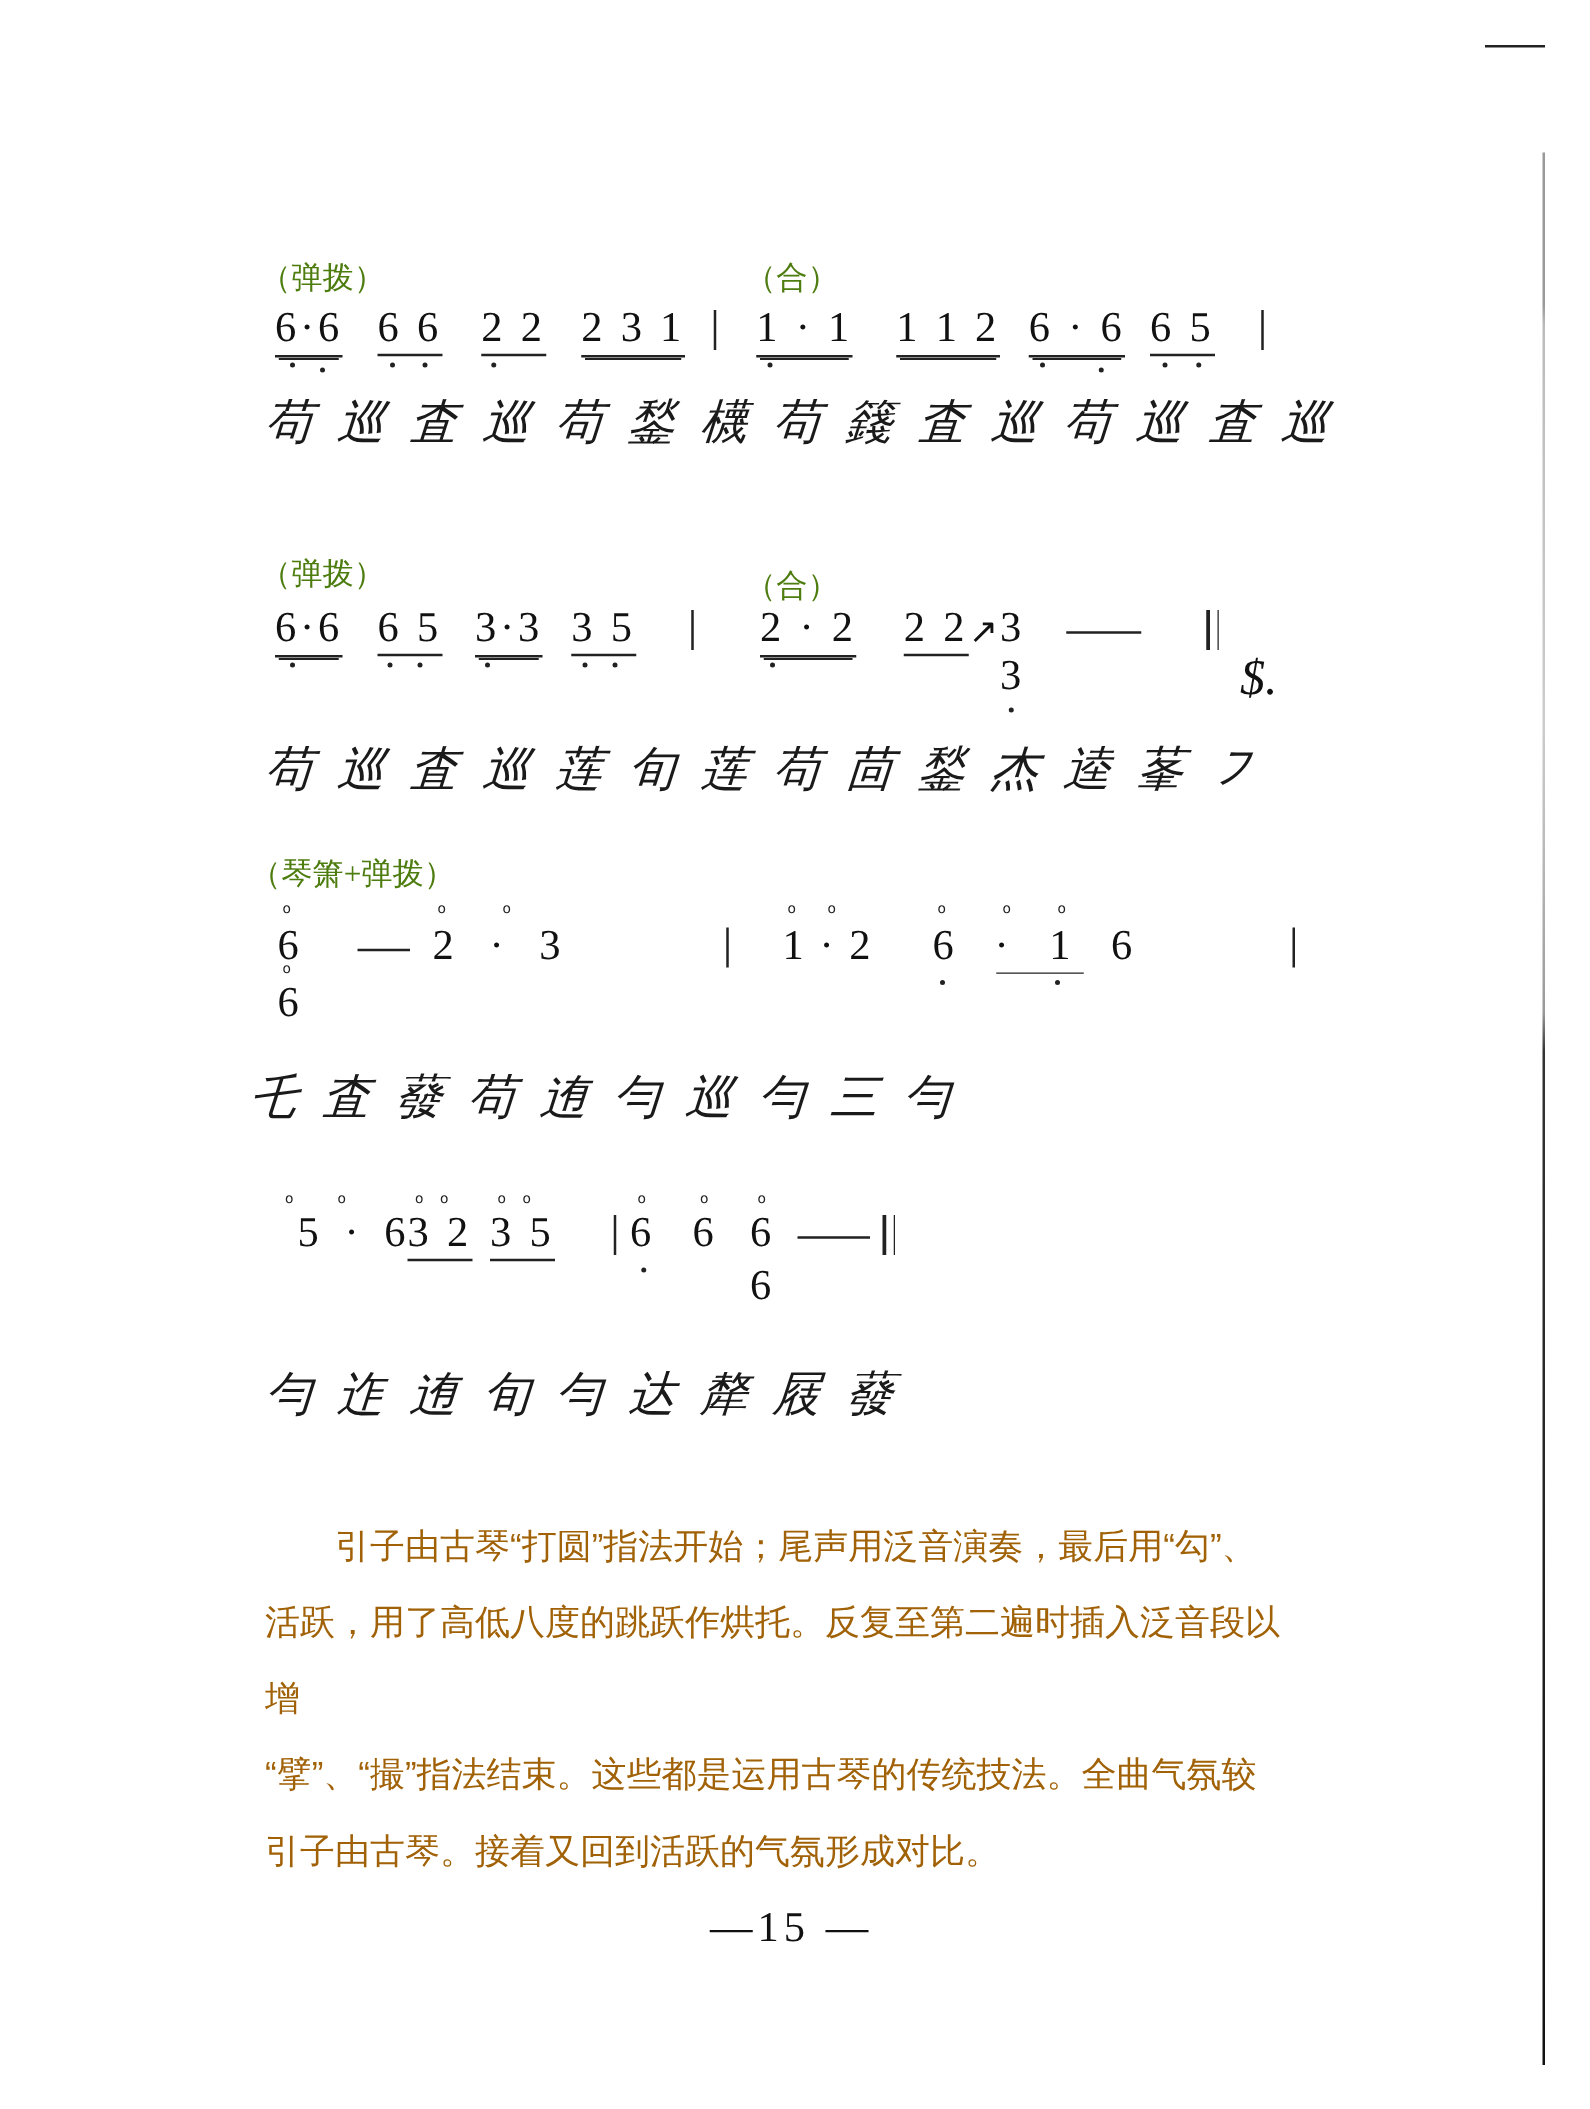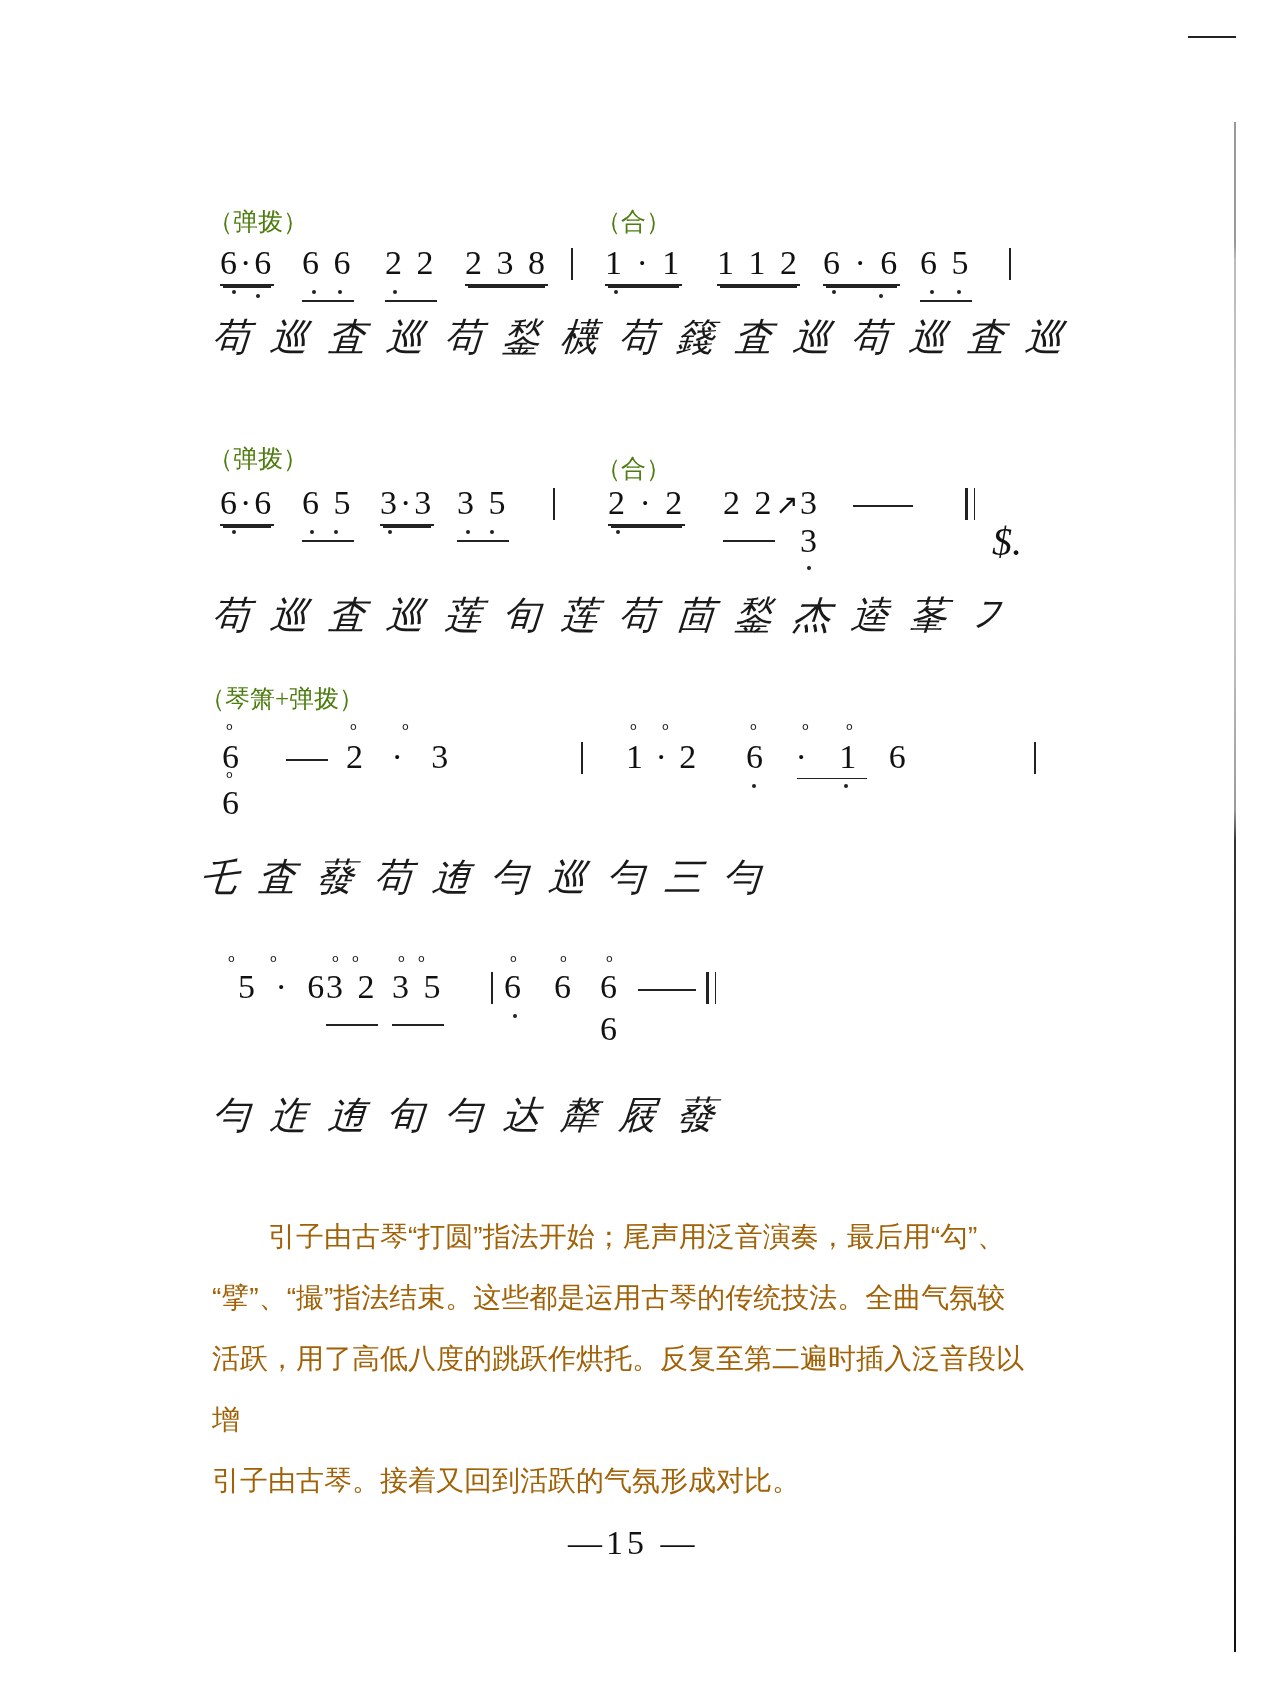--- a/index.html
+++ b/index.html
@@ -6,21 +6,21 @@
   body { width:1272px; height:1687px; position:relative; overflow:hidden;
          font-family:"DejaVu Serif","Liberation Serif",serif; color:#111; }
   .abs { position:absolute; }
   .top-rule { left:1188px; top:36px; width:48px; height:2px; background:#222; }
   .side-rule { left:1234px; top:122px; width:2px; height:1530px;
                background:linear-gradient(to bottom,#999 0%,#999 8%,#bbb 9%,#ccc 30%,#bbb 36%,#999 45%,#333 47%,#111 100%); }
   .label { font-family:"Liberation Serif","DejaVu Serif",serif; font-size:25px; color:#4d7c0f; white-space:nowrap; }
   .row { height:46px; }
   .grp { position:absolute; top:0; font-family:"Liberation Serif","DejaVu Serif",serif; font-size:34px;
          letter-spacing:3px; white-space:nowrap; line-height:38px; }
-  .u1 { border-bottom:2px solid #222; padding-bottom:18px; }
+  .u1 { border-bottom:2px solid #222; padding-bottom:1px; }
   .u2 { border-bottom:2px solid #222; padding-bottom:2px; box-shadow:0 5px 0 -3px #222; }
   .bar { position:absolute; width:2px; height:32px; background:#222; top:4px; }
   .dbar { position:absolute; width:6px; height:32px; top:4px; border-left:3px solid #222; border-right:1px solid #222; }
   .dash { position:absolute; height:2px; background:#222; top:21px; }
   .low-dot { position:absolute; width:4px; height:4px; border-radius:50%; background:#222; }
   .hi-o { position:absolute; font-size:11px; font-family:"DejaVu Sans",sans-serif; color:#222; }
   .jzp { font-family:"DejaVu Serif","Liberation Serif",serif; font-size:38px; letter-spacing:4px; color:#1a1a1a;
          white-space:nowrap; font-style:italic; transform:skewX(-4deg); }
   .para { font-family:Liberation Sans, sans-serif; font-size:28px; line-height:61px; color:#a16207; width:820px; }
   .para p { margin:0; }
@@ -35,21 +35,21 @@
 <div class="abs top-rule"></div>
 <div class="abs side-rule"></div>
 
 <div class="abs label" style="left:208px; top:205px;">（弹拨）</div>
 <div class="abs label" style="left:596px; top:205px;">（合）</div>
 
 <div class="abs row" style="left:220px; top:244px; width:800px;">
   <span class="grp u2" style="left:0px;">6·6</span>
   <span class="grp u1" style="left:82px;">6 6</span>
   <span class="grp u1" style="left:165px;">2 2</span>
-  <span class="grp u2" style="left:245px;">2 3 8</span>
+  <span class="grp u2" style="left:245px;">2 3 1</span>
   <span class="bar" style="left:351px;"></span>
   <span class="grp u2" style="left:385px;">1 · 1</span>
   <span class="grp u2" style="left:497px;">1 1 2</span>
   <span class="grp u2" style="left:603px;">6 · 6</span>
   <span class="grp u1" style="left:700px;">6 5</span>
   <span class="bar" style="left:789px;"></span>
   <span class="low-dot" style="left:12px; top:46px;"></span>
   <span class="low-dot" style="left:36px; top:50px;"></span>
   <span class="low-dot" style="left:92px; top:46px;"></span>
   <span class="low-dot" style="left:118px; top:46px;"></span>
@@ -140,18 +140,18 @@
   <span class="grp" style="left:380px;">6</span>
   <span class="grp" style="left:380px; top:42px;">6</span>
   <span class="dash" style="left:418px; width:58px;"></span>
   <span class="dbar" style="left:486px;"></span>
 </div>
 
 <div class="abs jzp" style="left:212px; top:1090px;">勻 迮 迶 旬 勻 达   犛 屐   蕟</div>
 
 <div class="abs para" style="left:212px; top:1206px;">
   <p class="indent">引子由古琴“打圆”指法开始；尾声用泛音演奏，最后用“勾”、</p>
+  <p>活跃，用了高低八度的跳跃作烘托。反复至第二遍时插入泛音段以增</p>
   <p>“擘”、“撮”指法结束。这些都是运用古琴的传统技法。全曲气氛较</p>
-  <p>活跃，用了高低八度的跳跃作烘托。反复至第二遍时插入泛音段以增</p>
   <p>引子由古琴。接着又回到活跃的气氛形成对比。</p>
 </div>
 
 <div class="abs pageno" style="left:568px; top:1524px;">—15 —</div>
 
 </body></html>

